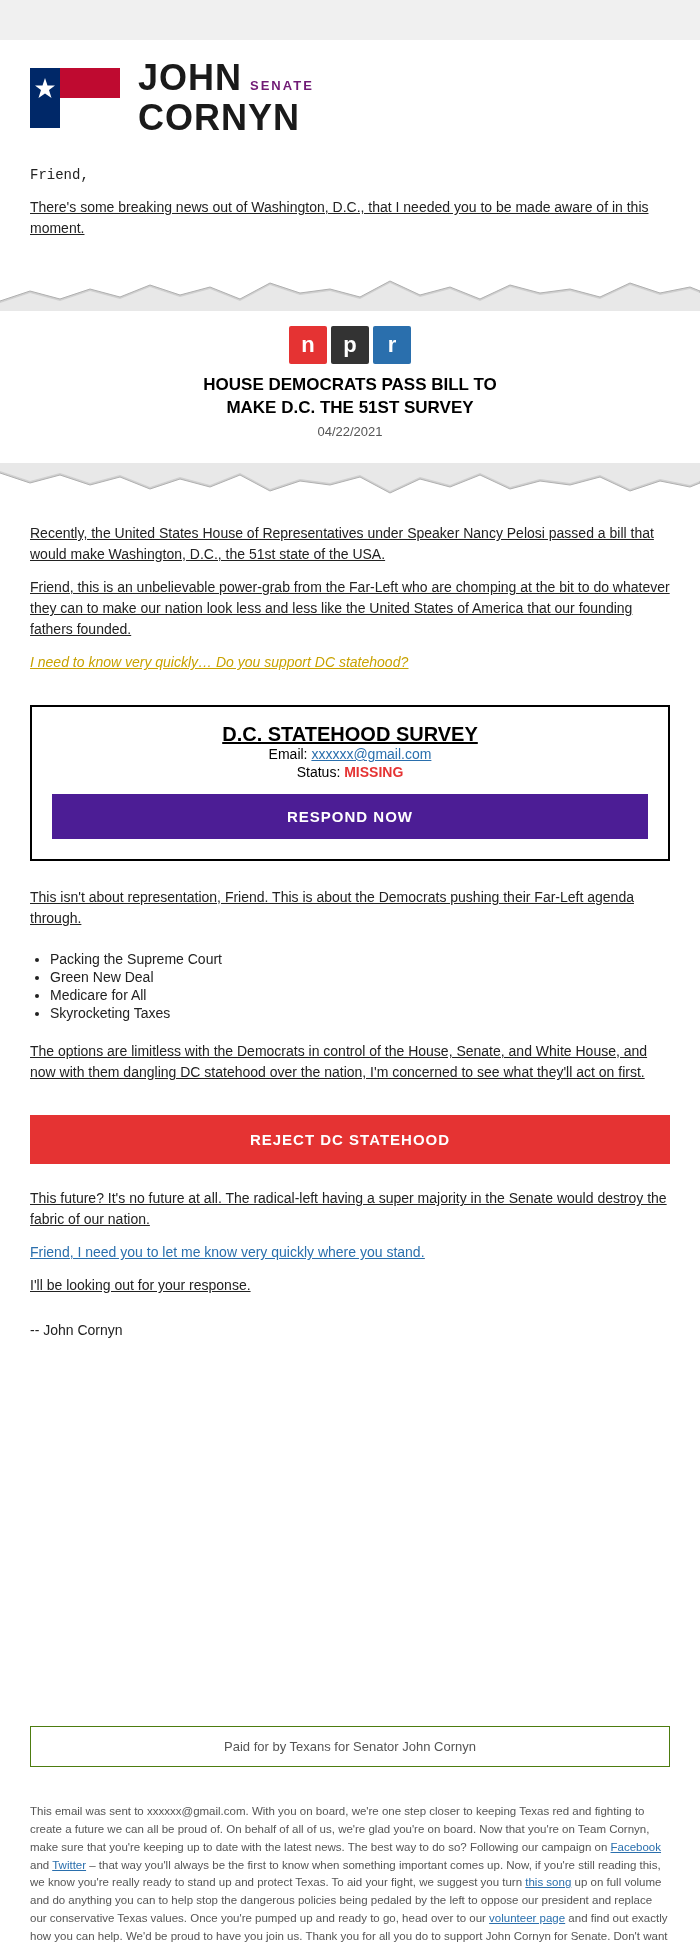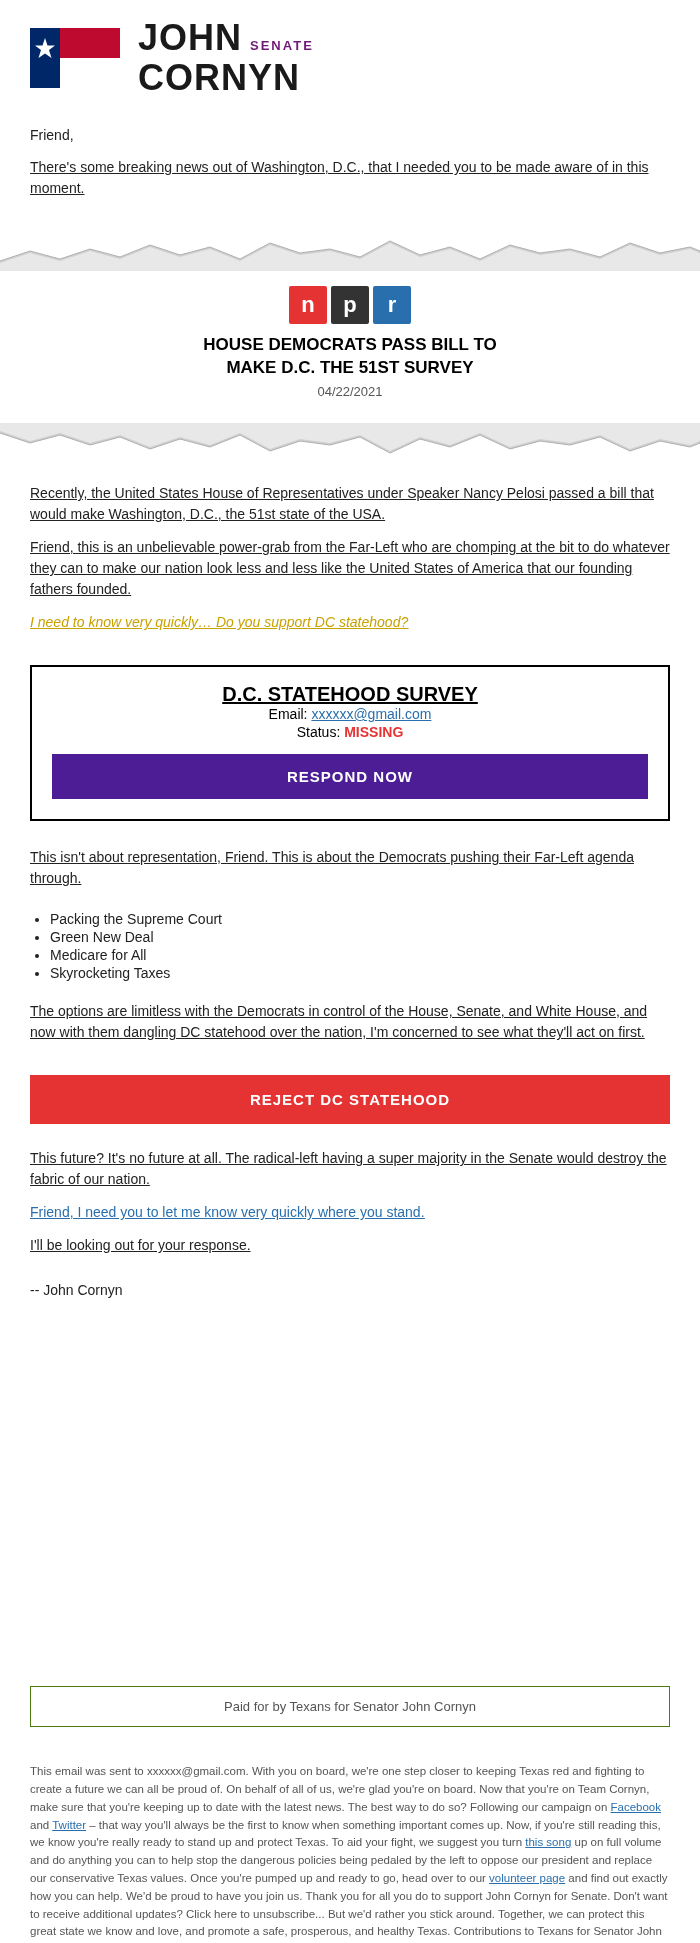--- a/index.html
+++ b/index.html
@@ -15,20 +15,21 @@
       width: 700px;
       min-height: 1943px;
     }
     
     .header {
       background: #ffffff;
       padding: 18px 30px 10px 30px;
       display: flex;
       align-items: center;
       gap: 18px;
+      margin-top: 40px;
     }
     .texas-flag {
       width: 90px;
       height: 60px;
       flex-shrink: 0;
     }
     .senator-name {
       display: flex;
       flex-direction: column;
       line-height: 1.1;
@@ -214,20 +215,21 @@
       line-height: 1.55;
     }
     .footer-disclaimer a {
       color: #2a6fad;
       text-decoration: underline;
     }
     .greeting {
       padding: 20px 30px 4px 30px;
       font-size: 14px;
       color: #222;
+      font-family: Liberation Mono, monospace;
     }
     .sign-off {
       padding: 4px 30px 8px 30px;
       font-size: 14px;
       color: #222;
     }
   </style>
 </head>
 <body>
 

